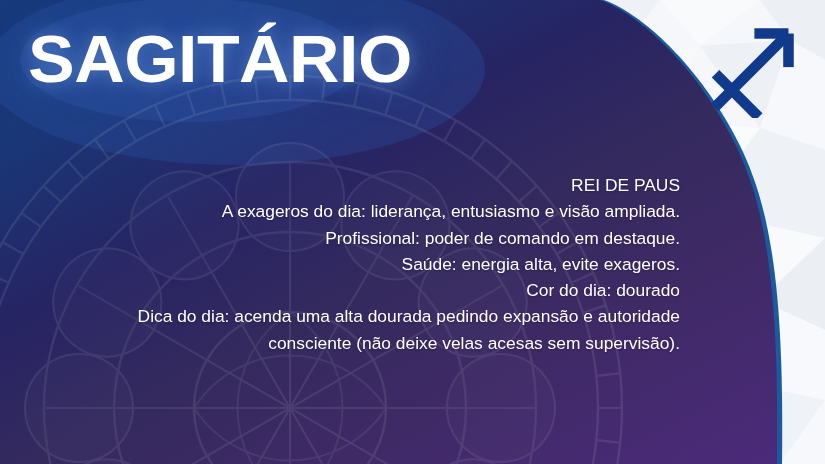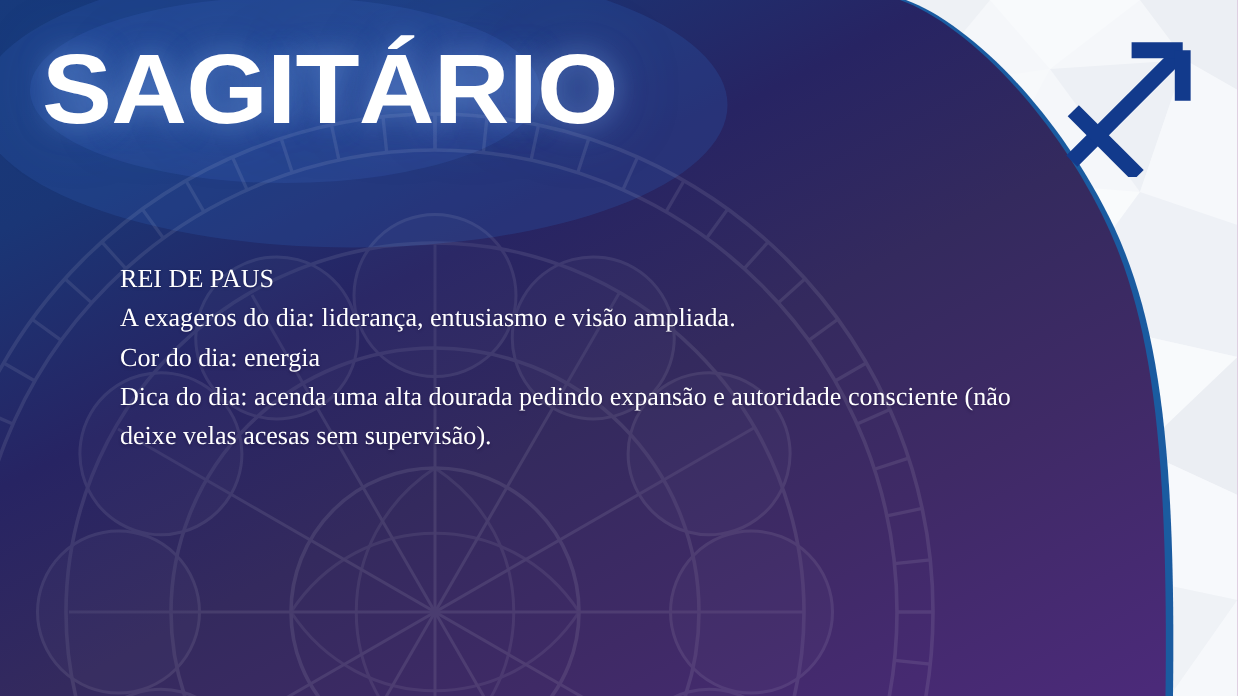--- a/index.html
+++ b/index.html
@@ -6,21 +6,21 @@
     margin: 0;
     padding: 0;
     background: #ffffff;
   }
   #card {
     position: relative;
     width: 825px;
     height: 464px;
     overflow: hidden;
     font-family: "Liberation Sans", sans-serif;
-    background: #701a75;
+    background: #8b5cf6;
   }
 
   
   .poly-bg {
     position: absolute;
     inset: 0;
     background: #f4f6f9;
   }
   .poly-bg svg { display: block; width: 100%; height: 100%; }
 
@@ -63,22 +63,23 @@
 
   
   .body-text {
     position: absolute;
     left: 80px;
     top: 172px;
     width: 600px;
     color: #ffffff;
     font-size: 17.4px;
     line-height: 26.3px;
-    font-family: Liberation Serif, serif;
+    font-family: Liberation Sans, sans-serif;
     text-shadow: 0 1px 2px rgba(20,10,50,0.35);
+    text-align: right;
   }
   .body-text p { margin: 0; }
 
   
   .glyph {
     position: absolute;
     left: 704px;
     top: 22px;
     width: 96px;
     height: 96px;
@@ -269,21 +270,23 @@
         <path d="M254,350 C 300,280 400,280 446,350 C 400,420 300,420 254,350 Z"></path>
       </g>
     </svg>
   </div>
 
   <div class="title">SAGITÁRIO</div>
 
   <div class="body-text">
     <p>REI DE PAUS</p>
     <p>A exageros do dia: liderança, entusiasmo e visão ampliada.</p>
-    <p>Cor do dia: energia</p>
+    <p>Profissional: poder de comando em destaque.</p>
+    <p>Saúde: energia alta, evite exageros.</p>
+    <p>Cor do dia: dourado</p>
     <p>Dica do dia: acenda uma alta dourada pedindo expansão e autoridade consciente (não deixe velas acesas sem supervisão).</p>
   </div>
 
   <div class="glyph">
     <svg viewBox="0 0 100 100">
       <g stroke="#123a8c" stroke-width="11" stroke-linecap="butt" fill="none">
 
         <line x1="11" y1="89" x2="83" y2="17"></line>
 
         <line x1="52.5" y1="12" x2="88" y2="12"></line>

